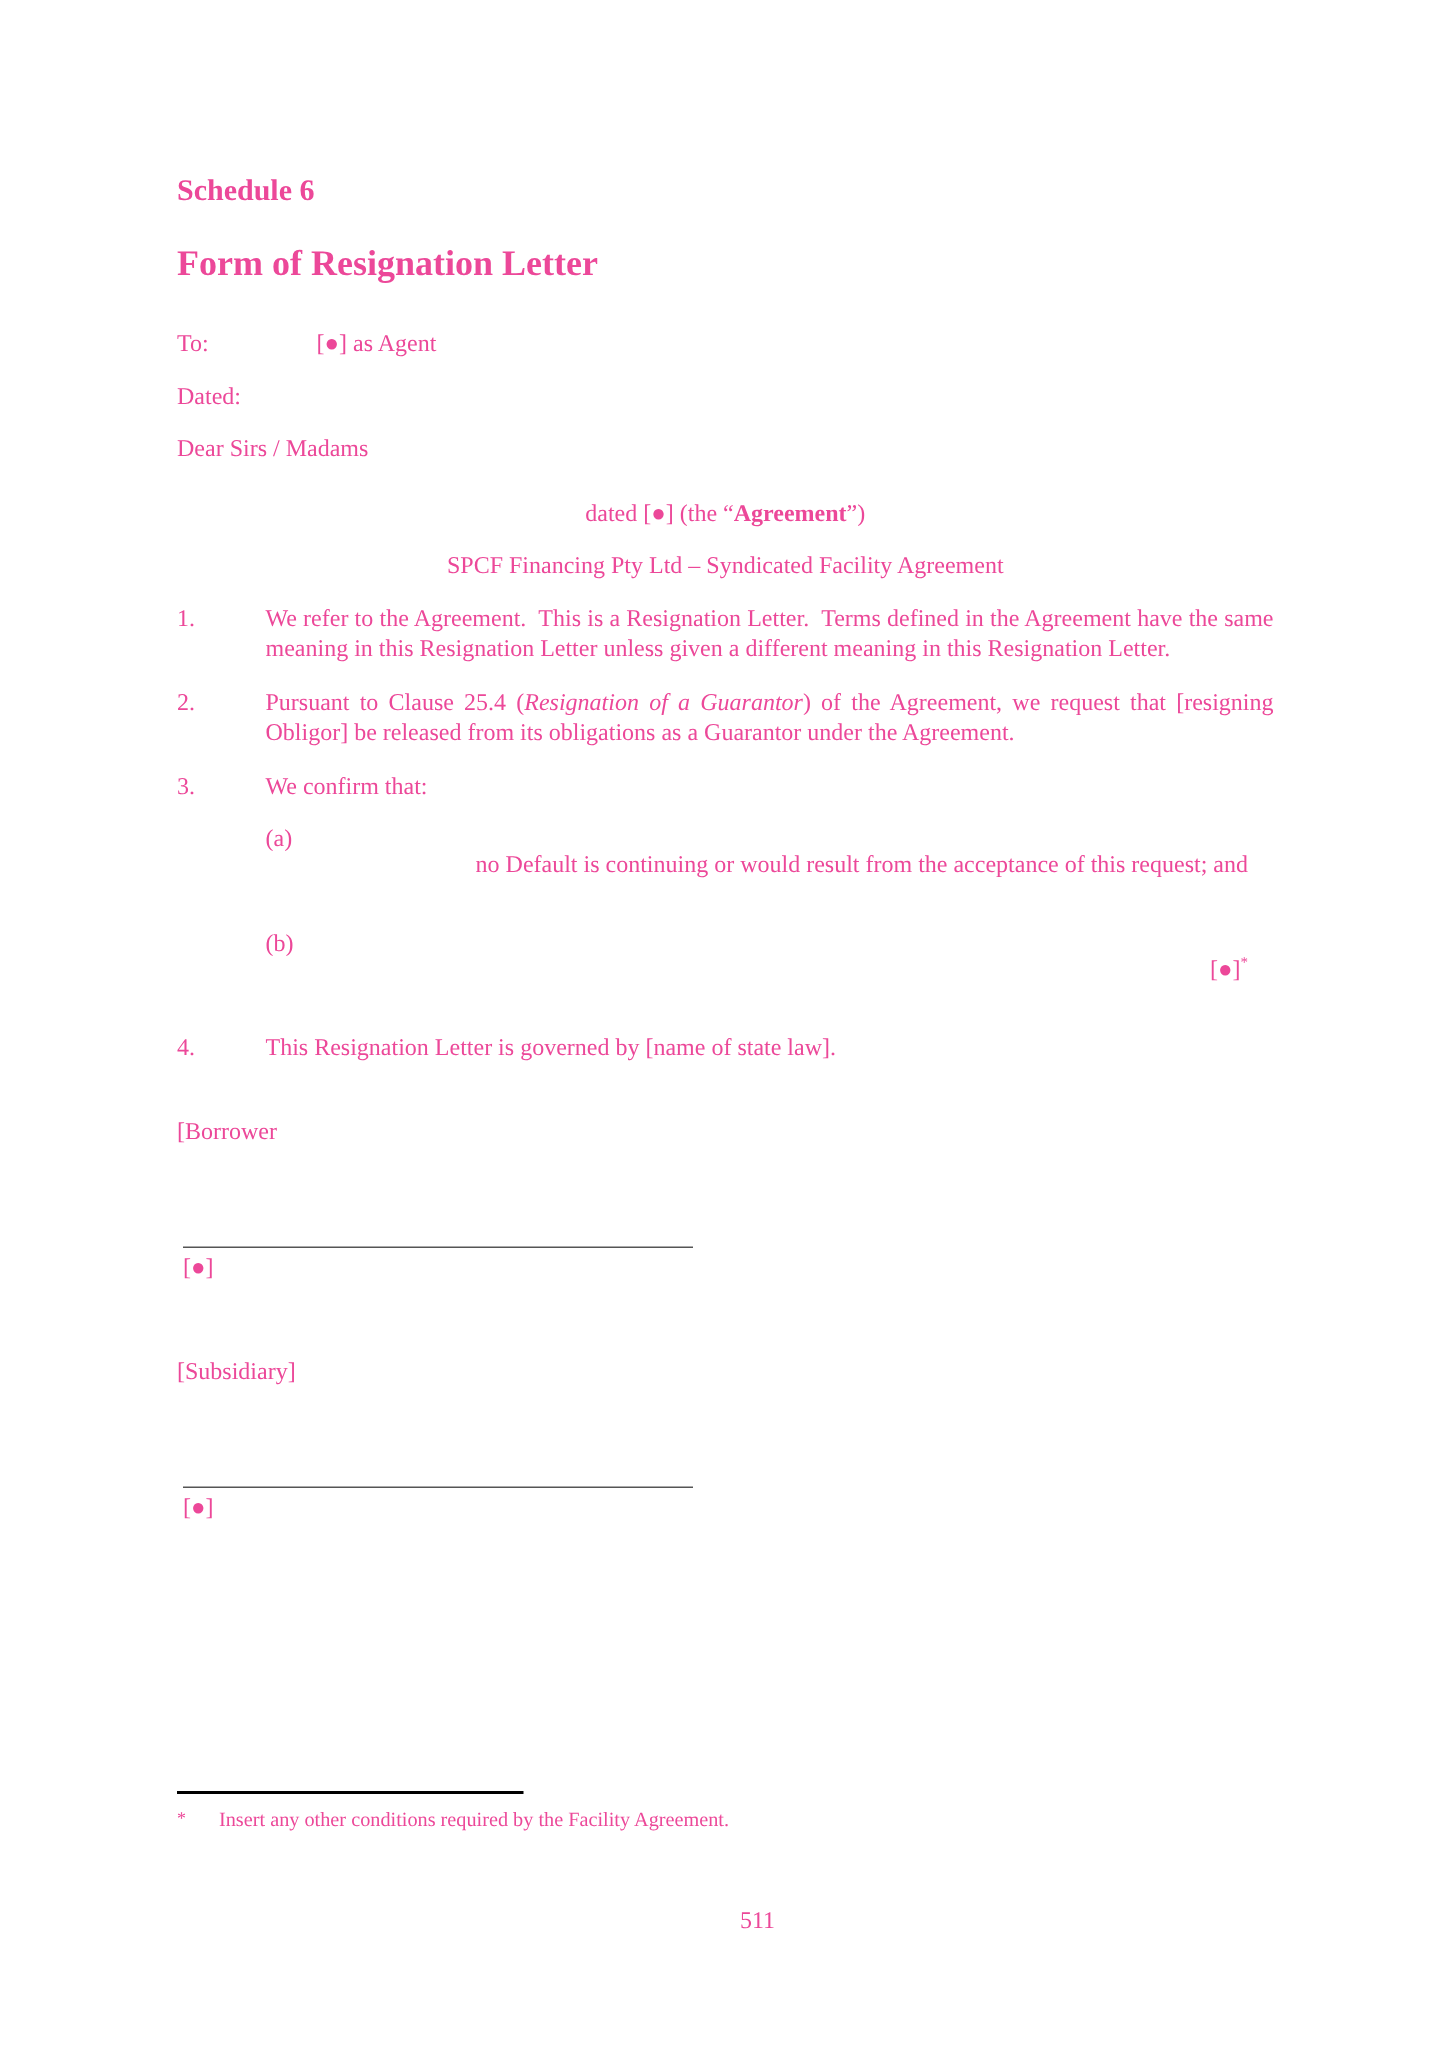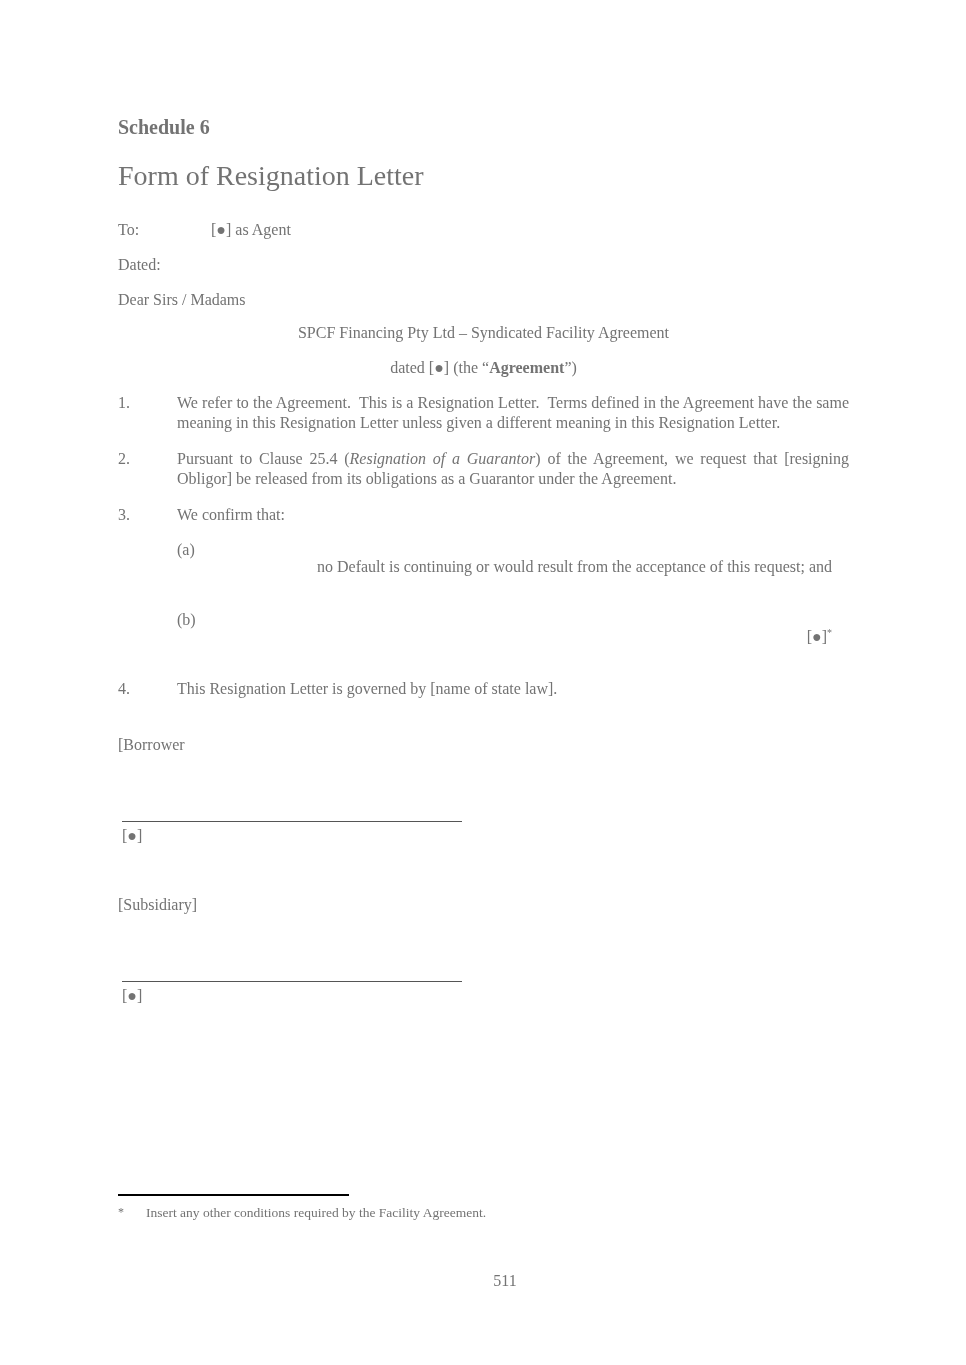--- a/index.html
+++ b/index.html
@@ -5,53 +5,53 @@
   html, body {
     margin: 0;
     padding: 0;
     background: #ffffff;
   }
   .page {
     position: relative;
     width: 966px;
     height: 1365px;
     background: #ffffff;
-    color: #737373;
+    color: #ec4899;
     font-family: "Liberation Serif", "DejaVu Serif", serif;
     font-size: 16px;
     overflow: hidden;
     box-sizing: border-box;
   }
   .content {
     padding: 115px 117px 0 118px;
   }
   .h-schedule {
     font-size: 20px;
     font-weight: bold;
     line-height: 24px;
     margin: 0 0 25px 0;
   }
   .h-title {
-    font-size: 28px;
-    font-weight: normal;
+    font-size: 24px;
+    font-weight: bold;
     line-height: 24px;
     margin: 0 0 32px 0;
   }
   .addr-row {
     display: flex;
     line-height: 20.5px;
     margin-bottom: 14.5px;
     font-family: Liberation Serif, serif;
   }
   .addr-label {
     width: 93px;
     flex-shrink: 0;
   }
   .salutation {
-    margin: 0 0 12px 0;
+    margin: 0 0 22px 0;
     line-height: 20.5px;
   }
   .center-line {
     text-align: center;
     margin: 0 0 14.5px 0;
     line-height: 20.5px;
   }
   .clause {
     display: flex;
     margin-bottom: 15px;
@@ -147,22 +147,22 @@
       <span class="addr-label">To:</span>
       <span>[●] as Agent</span>
     </div>
     <div class="addr-row">
       <span class="addr-label">Dated:</span>
       <span></span>
     </div>
 
     <p class="salutation">Dear Sirs / Madams</p>
 
+    <p class="center-line"><span>dated [●] (the “</span><b>Agreement</b><span>”)</span></p>
     <p class="center-line">SPCF Financing Pty Ltd – Syndicated Facility Agreement</p>
-    <p class="center-line"><span>dated [●] (the “</span><b>Agreement</b><span>”)</span></p>
 
     <div class="clause">
       <span class="clause-num">1.</span>
       <p class="clause-text">We refer to the Agreement.&nbsp; This is a Resignation Letter.&nbsp; Terms defined in the Agreement have the same meaning in this Resignation Letter unless given a different meaning in this Resignation Letter.</p>
     </div>
 
     <div class="clause">
       <span class="clause-num">2.</span>
       <p class="clause-text"><span>Pursuant to Clause&nbsp;25.4 (</span><i>Resignation of a Guarantor</i><span>) of the Agreement, we request that [resigning Obligor] be released from its obligations as a Guarantor under the Agreement.</span></p>
     </div>

